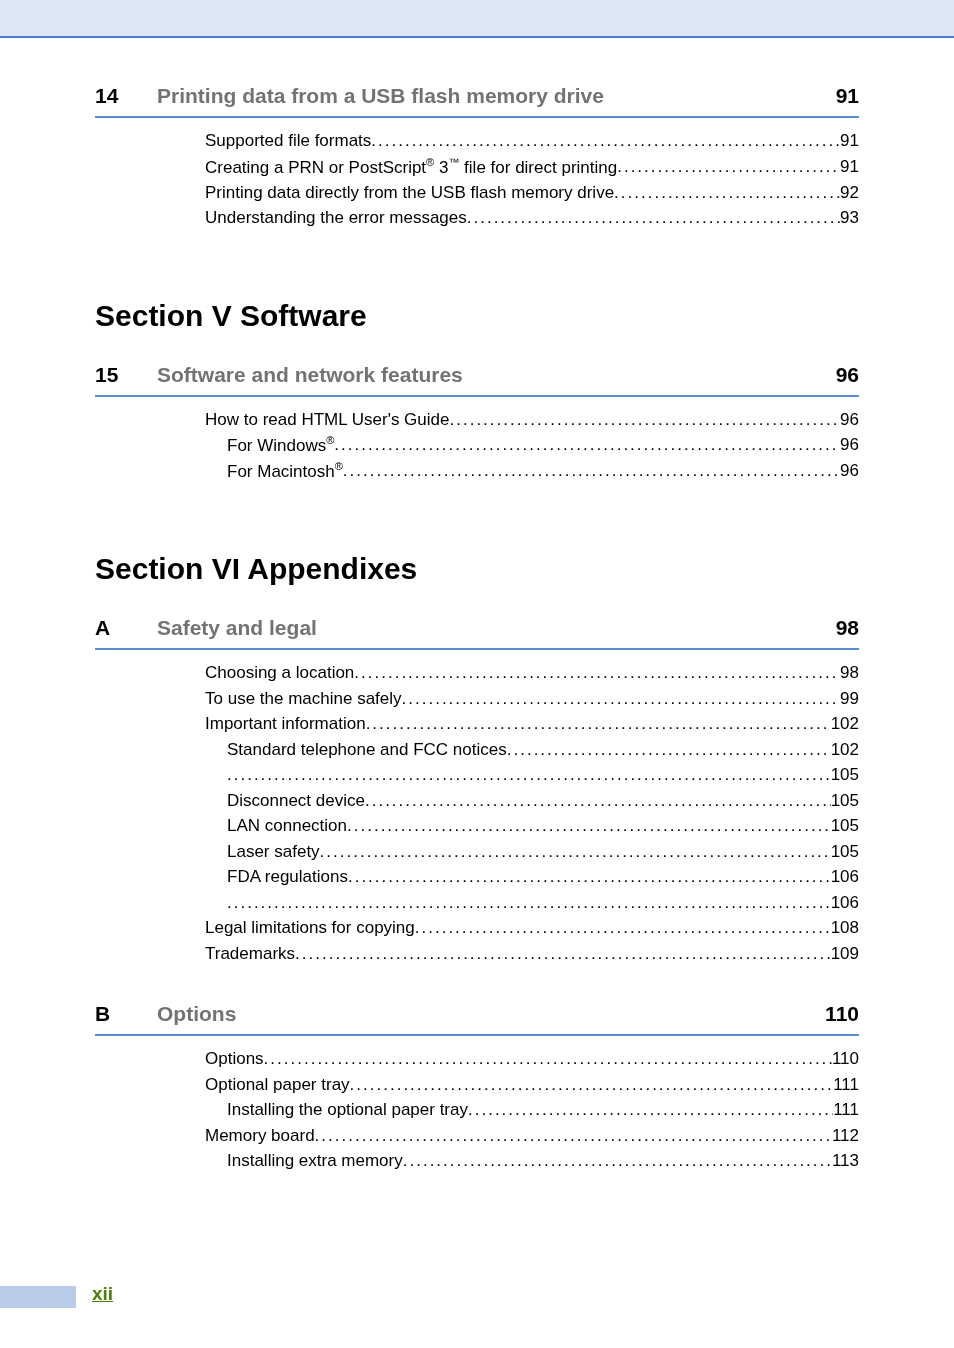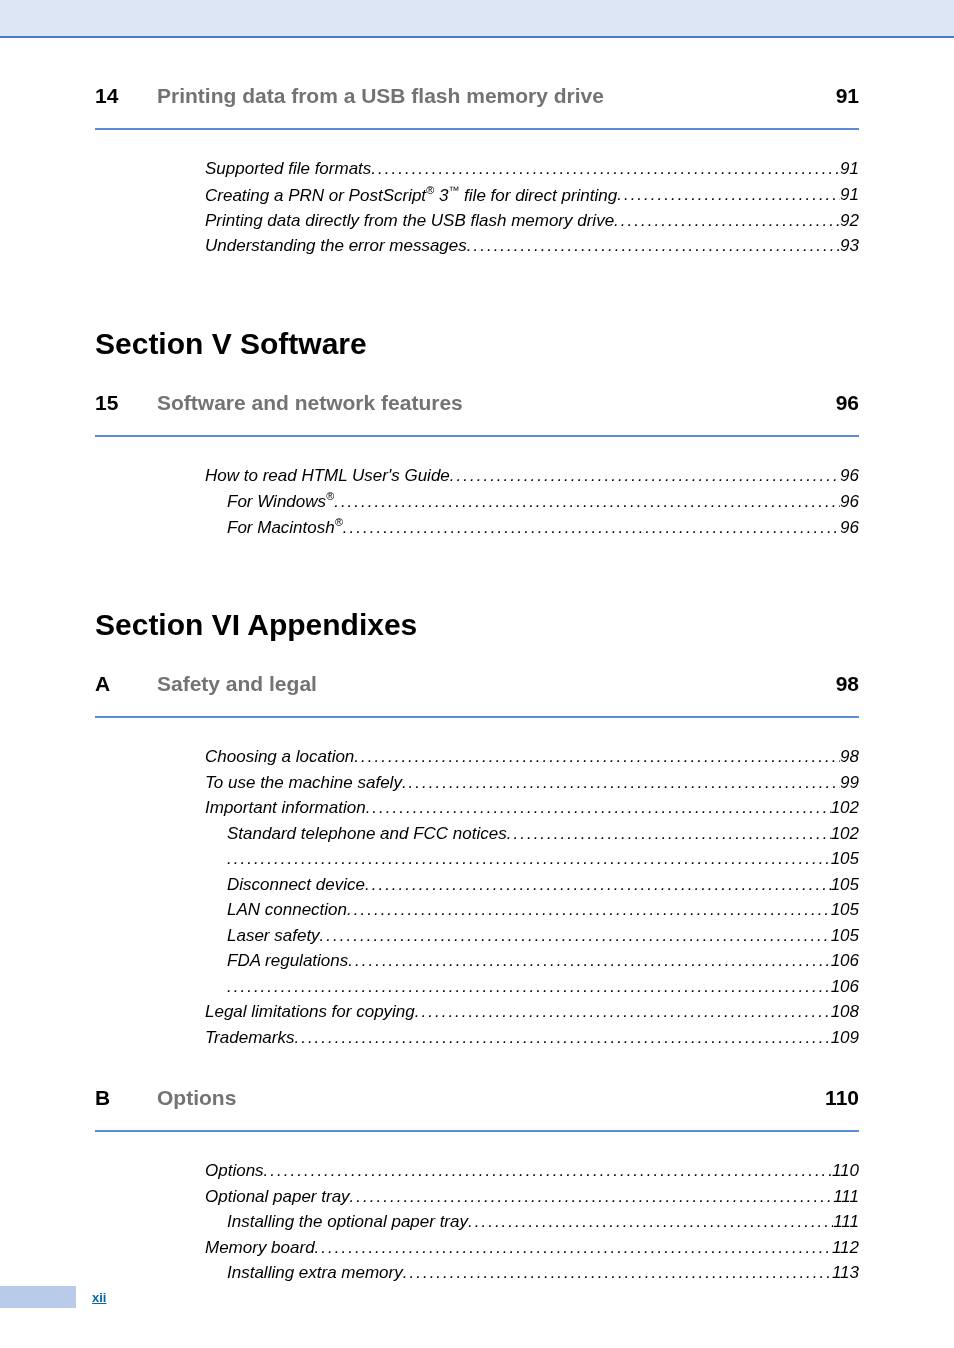--- a/index.html
+++ b/index.html
@@ -26,22 +26,22 @@
     .content {
       position: absolute;
       top: 84px;
       left: 95px;
       right: 95px;
     }
     .chapter-header {
       display: flex;
       align-items: flex-start;
       border-bottom: 2px solid #5b8dd6;
-      padding-bottom: 20px;
-      margin-bottom: 26px;
+      padding-bottom: 8px;
+      margin-bottom: 10px;
     }
     .chapter-num {
       font-size: 21px;
       font-weight: bold;
       color: #000;
       width: 62px;
       flex-shrink: 0;
     }
     .chapter-title {
       font-size: 21px;
@@ -54,25 +54,24 @@
       font-weight: bold;
       color: #000;
       text-align: right;
     }
     .toc-list {
       margin-left: 110px;
       margin-bottom: 36px;
     }
     .toc-entry {
       display: flex;
-      align-items: flex-end;
+      align-items: flex-start;
       font-size: 17px;
       line-height: 1.5;
       color: #000;
-      font-style: italic;
     }
     .toc-entry.sub {
       margin-left: 22px;
     }
     .toc-label {
       white-space: nowrap;
     }
     .toc-label sup {
       font-size: 11px;
       vertical-align: super;
@@ -106,23 +105,23 @@
       left: 0;
       bottom: 0;
       width: 76px;
       height: 22px;
       background: #b9cbe9;
     }
     .footer-page {
       position: absolute;
       left: 92px;
       bottom: 3px;
-      font-size: 13px;
-      font-weight: bold;
-      color: #0369a1;
+      font-size: 19px;
+      font-weight: bold;
+      color: #4d7c0f;
       text-decoration: underline;
     }
   </style>
 </head>
 <body>
 
 <div class="top-band"></div>
 
 <div class="content">
 

